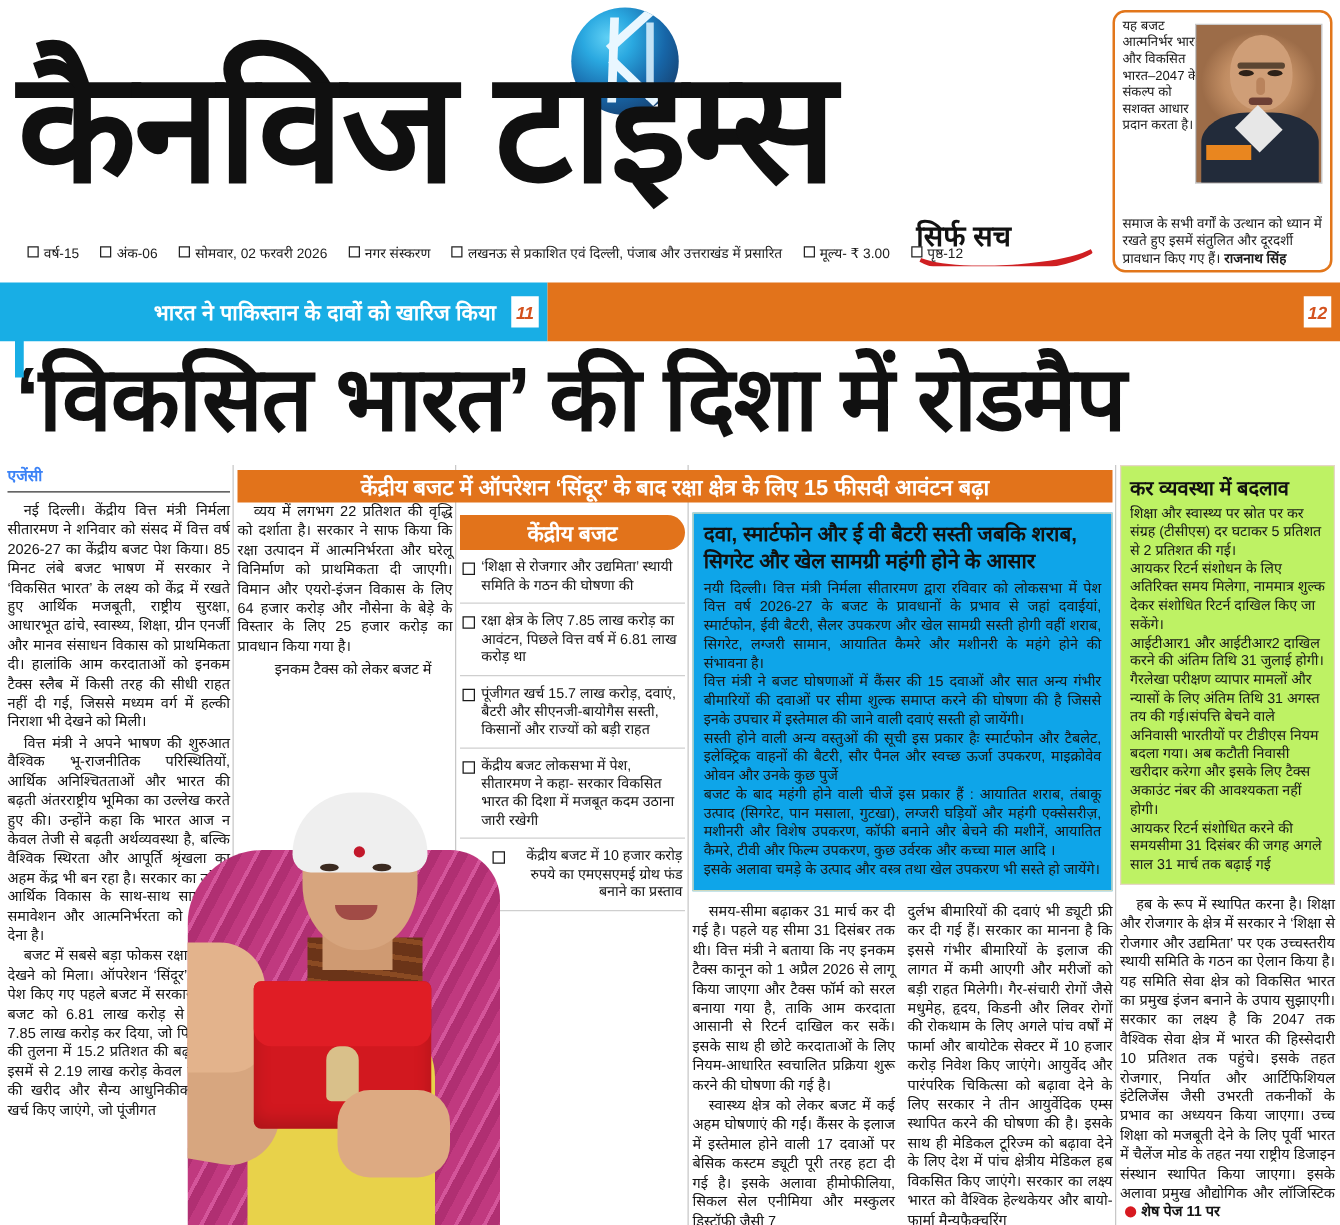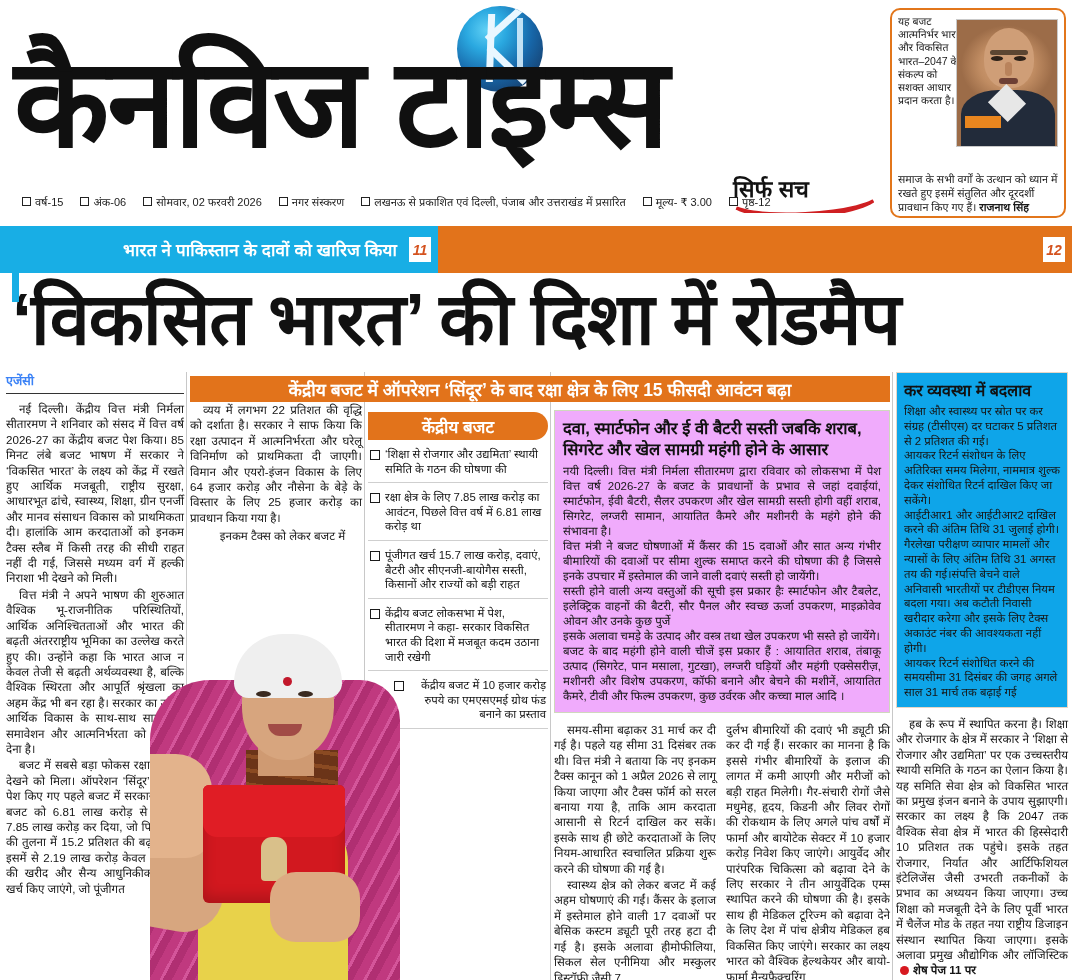--- a/index.html
+++ b/index.html
@@ -134,29 +134,29 @@
   }
   .bl{display:flex;gap:5px;font-size:11.4px;line-height:14.6px;color:#151515;padding:7px 2px 6px 2px;border-bottom:1px solid #cfcfcf;}
   .bl:last-child{border-bottom:1px solid #cfcfcf;}
   .bl .box{width:8px;height:8px;border:1.6px solid #1a1a1a;flex:none;margin-top:3px;}
   .bl.indent{padding-left:26px;gap:17px;}
   .bl.r{text-align:right;}
 
   
   .greenbox{
     position:absolute;left:0;top:38px;width:336px;
-    background:#f0abfc;border:1px solid #cfd8bd;box-sizing:border-box;padding:7px 8px 8px 8px;
+    background:#0ea5e9;border:1px solid #cfd8bd;box-sizing:border-box;padding:7px 8px 8px 8px;
   }
   .green-head{font-size:16.5px;font-weight:bold;line-height:21px;color:#111;margin-bottom:4px;}
   .green-body{font-size:11.5px;line-height:15px;color:#161616;text-align:justify;}
   .green-body p{margin:0;}
 
   
   .taxbox{
-    background:#0ea5e9;border:1px solid #e6d6c6;box-sizing:border-box;padding:6px 7px 7px 7px;
+    background:#bef264;border:1px solid #e6d6c6;box-sizing:border-box;padding:6px 7px 7px 7px;
   }
   .tax-title{font-size:16px;font-weight:bold;margin-bottom:3px;color:#111;}
   .tax-body{font-size:11.4px;line-height:14.8px;color:#161616;}
   .tax-body p{margin:0;}
 
   .jump{font-weight:bold;white-space:nowrap;}
   .reddot{display:inline-block;width:9px;height:9px;border-radius:50%;background:#d71920;margin:0 4px -1px 4px;}
 
   
   .fm-photo{position:absolute;left:150px;top:170px;width:250px;height:438px;overflow:hidden;}
@@ -325,22 +325,22 @@
       </div>
     </div>
 
     <div class="col col-4">
       <div class="greenbox">
         <div class="green-head">दवा, स्मार्टफोन और ई वी बैटरी सस्ती जबकि शराब, सिगरेट और खेल सामग्री महंगी होने के आसार</div>
         <div class="green-body">
           <p>नयी दिल्ली। वित्त मंत्री निर्मला सीतारमण द्वारा रविवार को लोकसभा में पेश वित्त वर्ष 2026-27 के बजट के प्रावधानों के प्रभाव से जहां दवाईयां, स्मार्टफोन, ईवी बैटरी, सैलर उपकरण और खेल सामग्री सस्ती होगी वहीं शराब, सिगरेट, लग्जरी सामान, आयातित कैमरे और मशीनरी के महंगे होने की संभावना है।</p>
           <p>वित्त मंत्री ने बजट घोषणाओं में कैंसर की 15 दवाओं और सात अन्य गंभीर बीमारियों की दवाओं पर सीमा शुल्क समाप्त करने की घोषणा की है जिससे इनके उपचार में इस्तेमाल की जाने वाली दवाएं सस्ती हो जायेंगी।</p>
           <p>सस्ती होने वाली अन्य वस्तुओं की सूची इस प्रकार हैः स्मार्टफोन और टैबलेट, इलेक्ट्रिक वाहनों की बैटरी, सौर पैनल और स्वच्छ ऊर्जा उपकरण, माइक्रोवेव ओवन और उनके कुछ पुर्जे</p>
+          <p>बजट के बाद महंगी होने वाली चीजें इस प्रकार हैं : आयातित शराब, तंबाकू उत्पाद (सिगरेट, पान मसाला, गुटखा), लग्जरी घड़ियों और महंगी एक्सेसरीज़, मशीनरी और विशेष उपकरण, कॉफी बनाने और बेचने की मशीनें, आयातित कैमरे, टीवी और फिल्म उपकरण, कुछ उर्वरक और कच्चा माल आदि ।</p>
           <p>इसके अलावा चमड़े के उत्पाद और वस्त्र तथा खेल उपकरण भी सस्ते हो जायेंगे।</p>
-          <p>बजट के बाद महंगी होने वाली चीजें इस प्रकार हैं : आयातित शराब, तंबाकू उत्पाद (सिगरेट, पान मसाला, गुटखा), लग्जरी घड़ियों और महंगी एक्सेसरीज़, मशीनरी और विशेष उपकरण, कॉफी बनाने और बेचने की मशीनें, आयातित कैमरे, टीवी और फिल्म उपकरण, कुछ उर्वरक और कच्चा माल आदि ।</p>
         </div>
       </div>
       <div style="position:absolute;left:0;top:350px;width:162px;">
         <div class="body">
           <p>समय-सीमा बढ़ाकर 31 मार्च कर दी गई है। पहले यह सीमा 31 दिसंबर तक थी। वित्त मंत्री ने बताया कि नए इनकम टैक्स कानून को 1 अप्रैल 2026 से लागू किया जाएगा और टैक्स फॉर्म को सरल बनाया गया है, ताकि आम करदाता आसानी से रिटर्न दाखिल कर सकें। इसके साथ ही छोटे करदाताओं के लिए नियम-आधारित स्वचालित प्रक्रिया शुरू करने की घोषणा की गई है।</p>
           <p>स्वास्थ्य क्षेत्र को लेकर बजट में कई अहम घोषणाएं की गईं। कैंसर के इलाज में इस्तेमाल होने वाली 17 दवाओं पर बेसिक कस्टम ड्यूटी पूरी तरह हटा दी गई है। इसके अलावा हीमोफीलिया, सिकल सेल एनीमिया और मस्कुलर डिस्ट्रॉफी जैसी 7</p>
         </div>
       </div>
       <div style="position:absolute;left:172px;top:350px;width:164px;">
         <div class="body">

